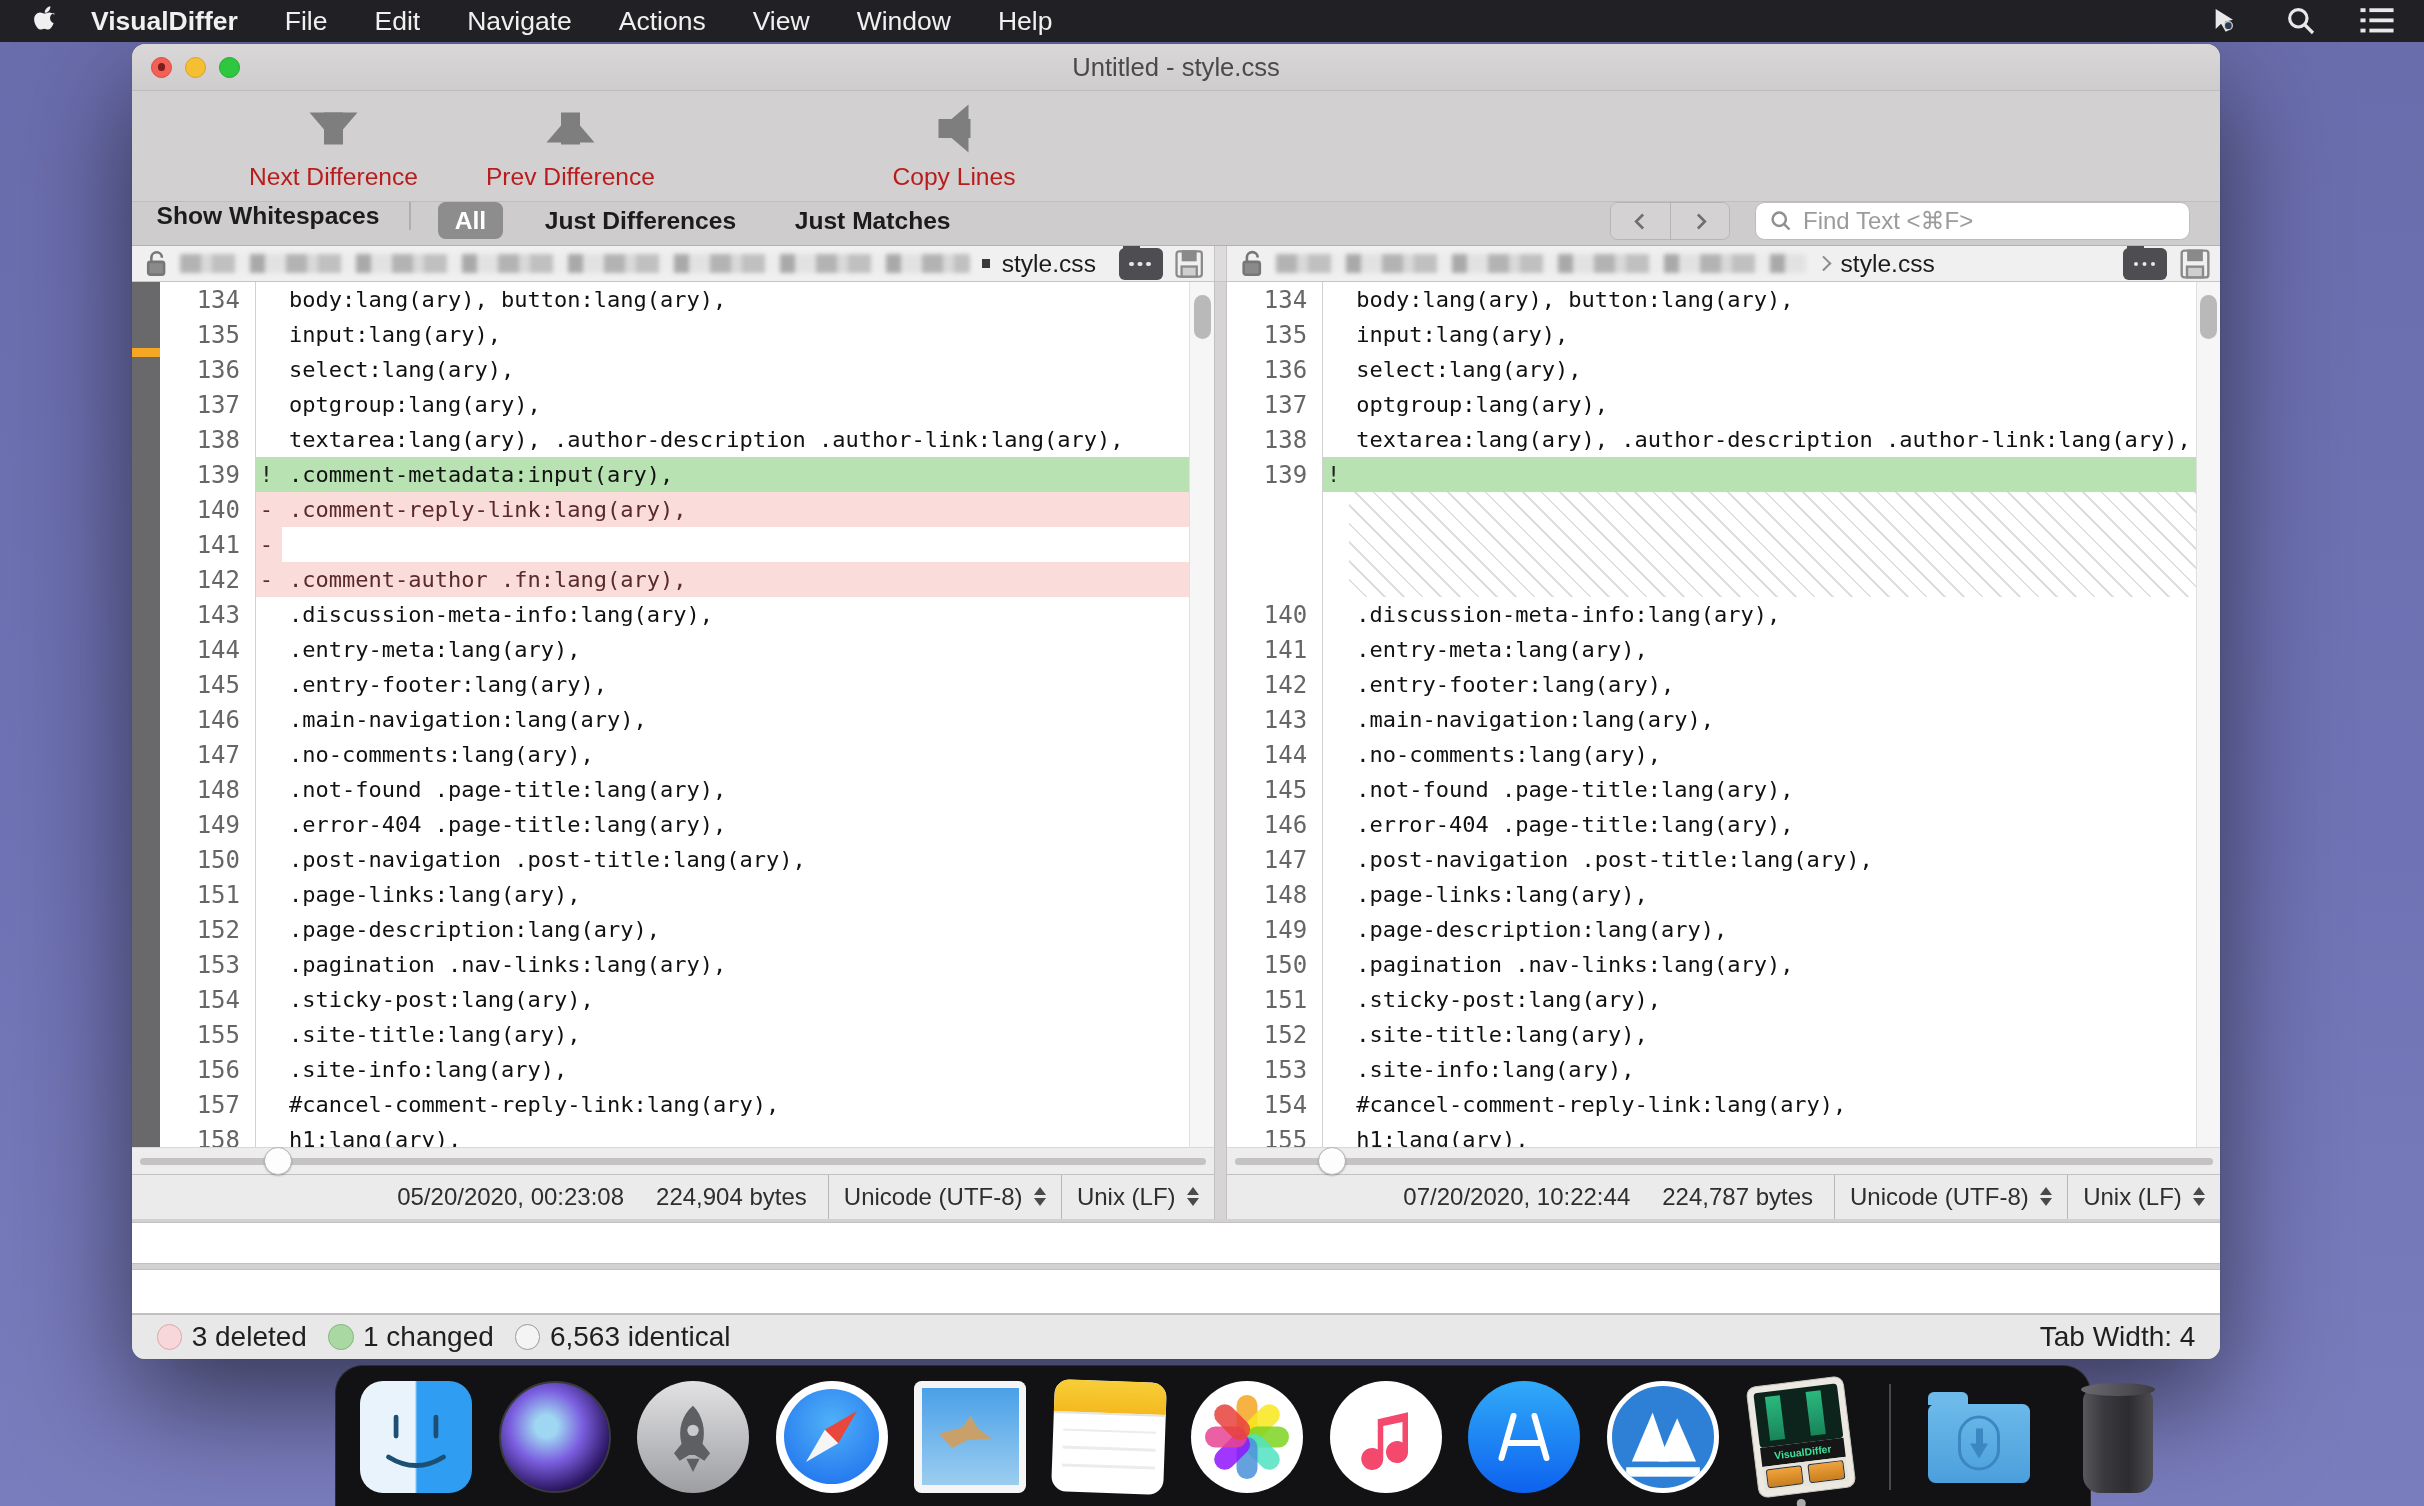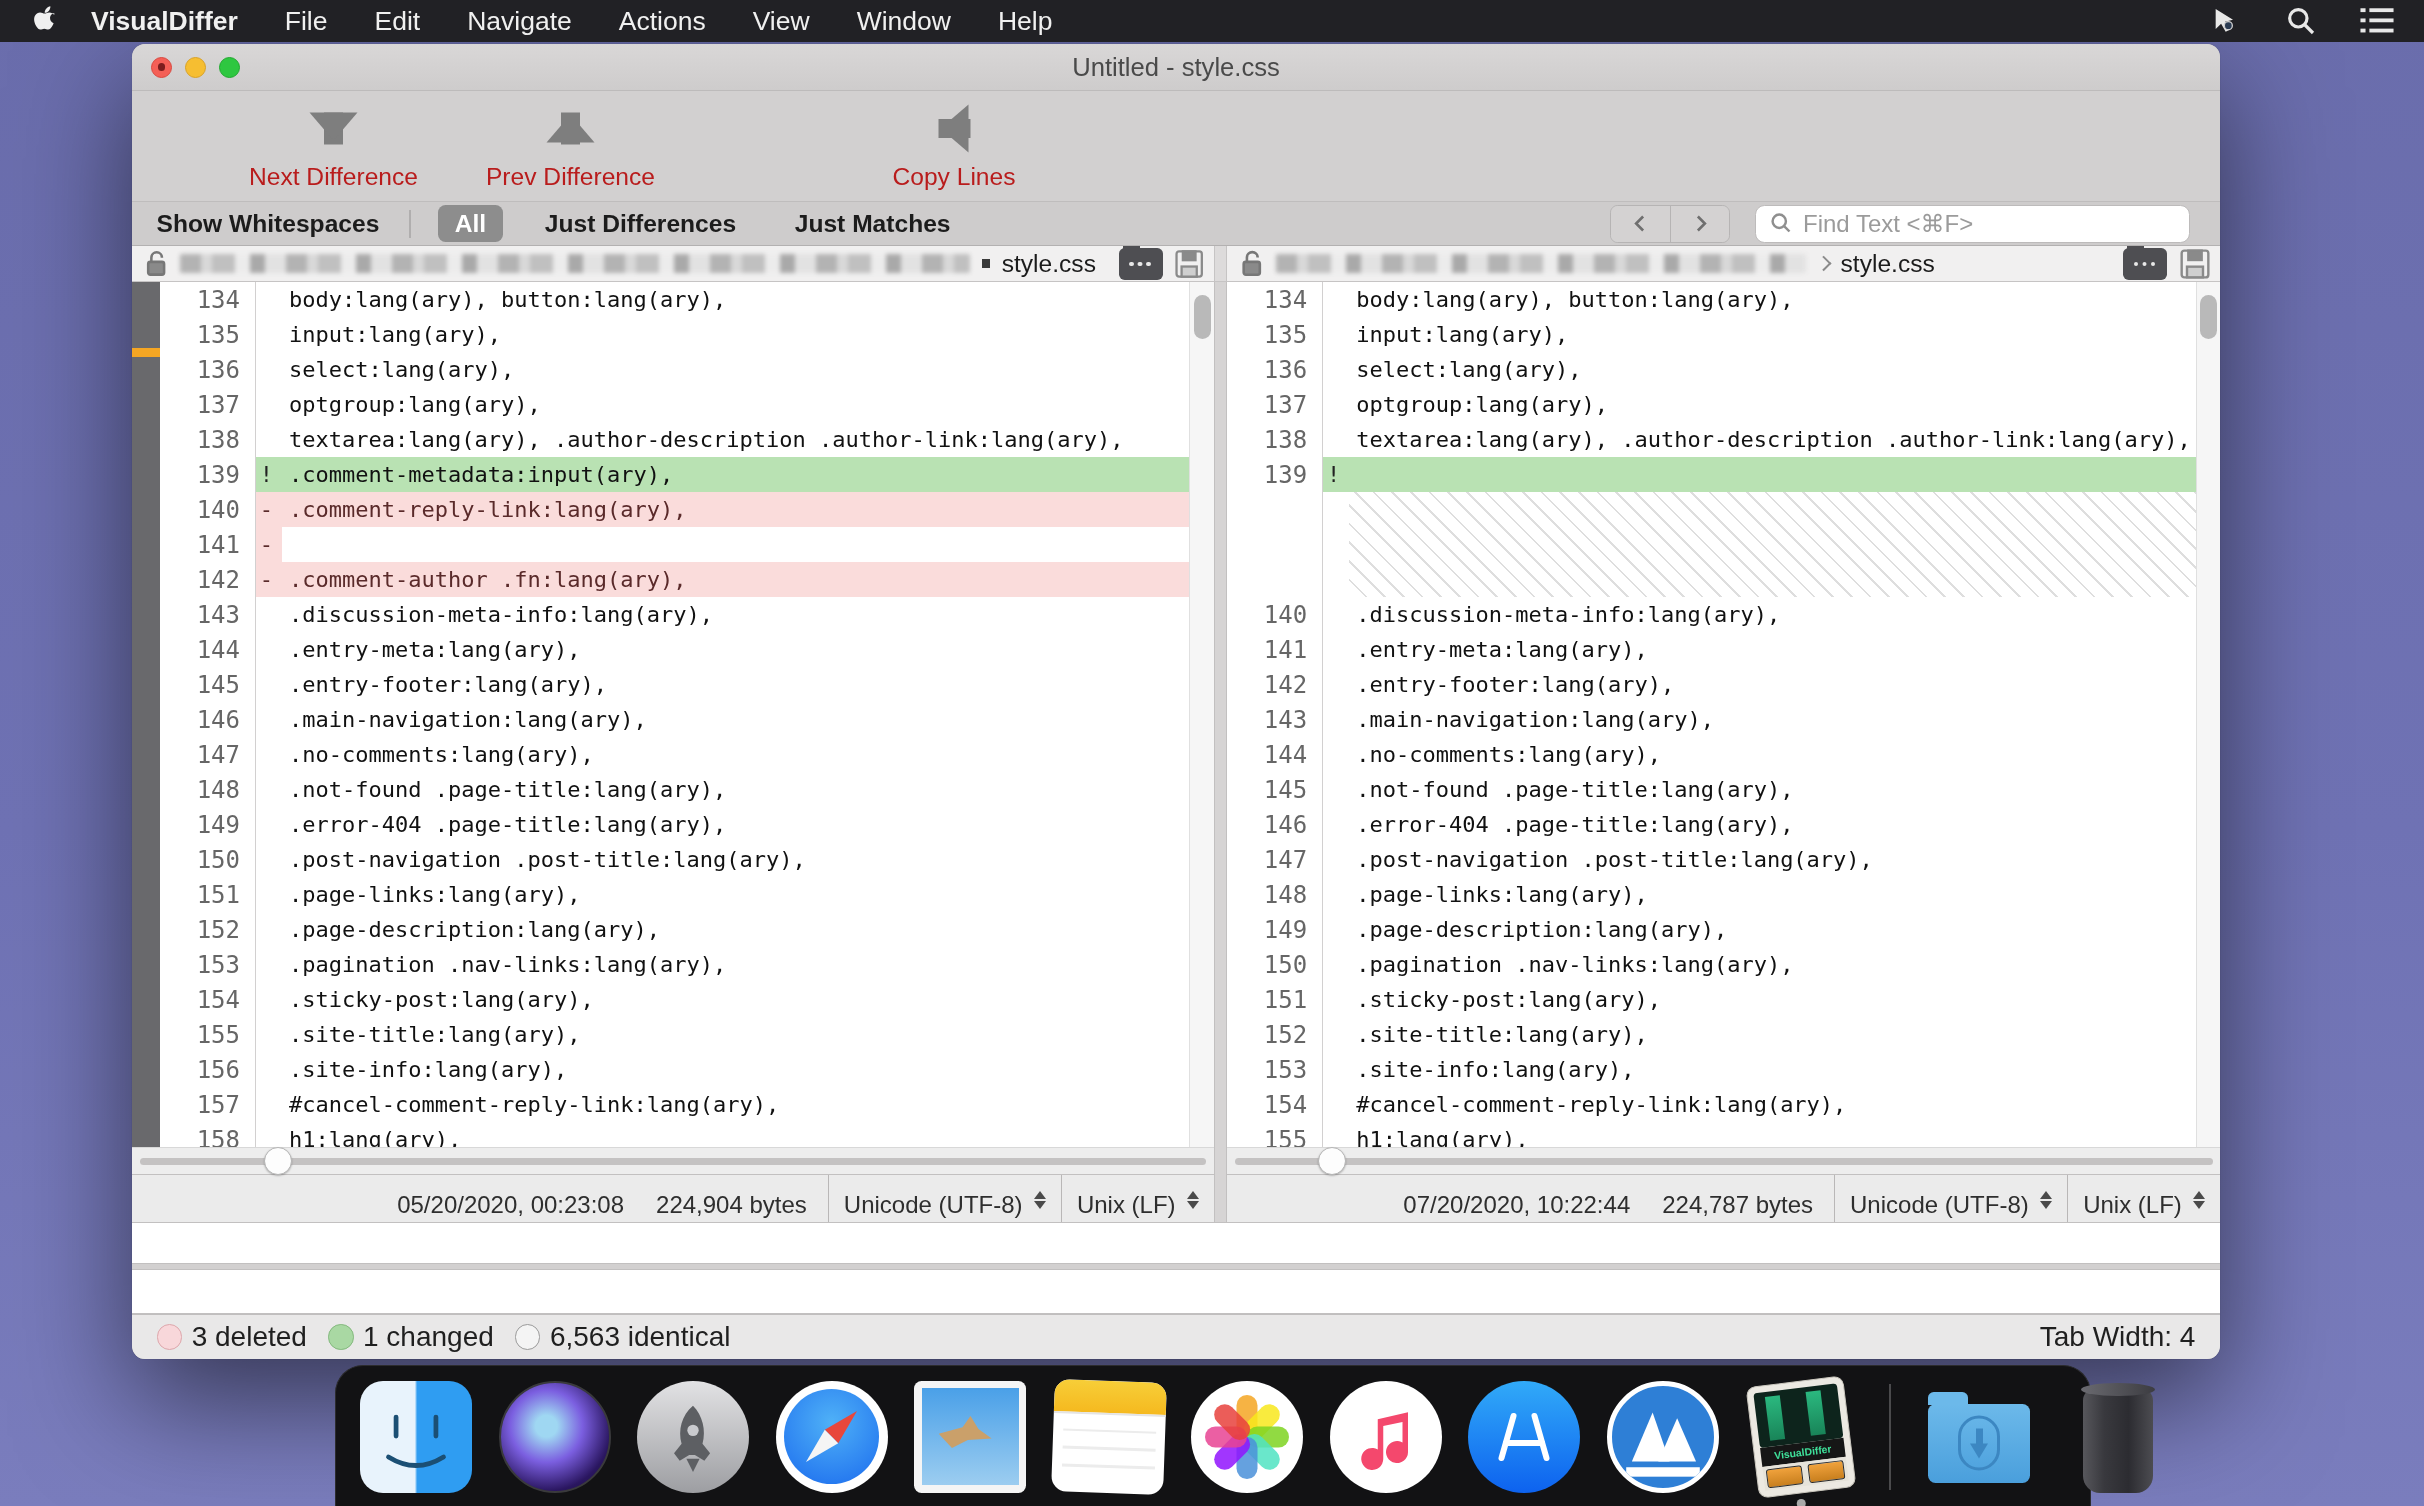--- a/index.html
+++ b/index.html
@@ -38,21 +38,21 @@
   .arr span { position:absolute; left:50%; top:50%; transform:translate(-50%,-50%); }
   .arr-down { width:0; height:0; border-left:24.6px solid transparent; border-right:24.6px solid transparent; border-top:28px solid #7e7e7e; bottom:0; position:absolute; left:0; }
   .arr-down-stem { position:absolute; left:15px; top:0; width:19px; height:32px; background:#7e7e7e; }
   .arr-up { width:0; height:0; border-left:24.6px solid transparent; border-right:24.6px solid transparent; border-bottom:28px solid #7e7e7e; top:0; position:absolute; left:0; }
   .arr-up-stem { position:absolute; left:15px; bottom:0; width:19px; height:32px; background:#7e7e7e; }
   .arr-left-head { width:0; height:0; border-top:24.6px solid transparent; border-bottom:24.6px solid transparent; border-right:28px solid #7e7e7e; left:0; top:4.7px; position:absolute; }
   .arr-left-stem { position:absolute; left:28px; top:20px; width:32px; height:19px; background:#7e7e7e; }
   .tbtn .tlabel { font-size:24.6px; color:#b91c1c; }
 
   .filterbar { height:45px; background:#cecccc; border-top:0.9px solid #bfbdbd; border-bottom:0.9px solid #b3b1b1;
-    display:flex; align-items:center; padding:0 24.6px; flex:0 0 auto; }
+    display:flex; align-items:flex-start; padding:0 24.6px; flex:0 0 auto; }
   .fw-label { font-size:24.6px; font-weight:700; color:#1c1c1c; }
   .vdiv { width:1.9px; height:28px; background:#b0aeae; margin:0 26.5px 0 30px; }
   .seg { font-size:24.6px; font-weight:700; color:#1c1c1c; padding:4.7px 17px; border-radius:7.6px; margin-right:24.6px; }
   .seg.selected { background:#8d8d8d; color:#ffffff; }
   .filterbar .fspacer { flex:1; }
   .navgroup { display:flex; border:0.9px solid #b6b4b4; border-radius:7.6px; overflow:hidden; height:38px; margin-right:24.6px; }
   .navbtn { width:59px; display:flex; align-items:center; justify-content:center; background:#d4d2d2; }
   .navbtn + .navbtn { border-left:0.9px solid #b6b4b4; }
   .findfield { width:435px; height:38px; background:#ffffff; border:0.9px solid #bdbbbb; border-radius:9.5px;
     display:flex; align-items:center; padding:0 13.2px; gap:9.5px; margin-right:5.7px; }
@@ -105,21 +105,21 @@
   .htrack { position:relative; background:#ededed; border-top:0.9px solid #d8d8d8; }
   .htrack .bar { position:absolute; left:7.6px; right:7.6px; top:9.5px; height:7.6px; border-radius:3.8px; background:#c4c2c2; }
   .hthumb { position:absolute; top:-0.9px; width:28px; height:28px; border-radius:50%; background:#fdfdfd;
     border:0.9px solid #b5b5b5; box-shadow:0 0.9px 1.9px rgba(0,0,0,.25); }
 
   .panestatusrow { height:45px; display:grid; grid-template-columns:1082px 13.2px 993px; flex:0 0 auto; }
   .panestatus { background:#ebebeb; border-top:0.9px solid #c2c0c0; display:flex; align-items:center;
     justify-content:flex-end; font-size:24px; color:#2e2e2e; }
   .ps-date { margin-right:32px; }
   .ps-size { margin-right:21px; }
-  .ps-sel { border-left:0.9px solid #b9b7b7; height:100%; display:flex; gap:11.4px; padding:16px 15px; }
+  .ps-sel { border-left:0.9px solid #b9b7b7; height:100%; display:flex; align-items:center; gap:11.4px; padding:8px 15px; }
   .ud { display:flex; flex-direction:column; gap:2.8px; }
   .ud i { display:block; width:0; height:0; border-left:6.6px solid transparent; border-right:6.6px solid transparent; }
   .ud .up { border-bottom:8.5px solid #4a4a4a; }
   .ud .dn { border-top:8.5px solid #4a4a4a; }
 
   .strip { background:#ffffff; border:0.9px solid #c2c0c0; border-left:none; border-right:none; flex:0 0 auto; }
   .strip1 { height:42px; margin-top:3.8px; }
   .strip2 { height:45px; margin-top:4.7px; }
 
   .statusbar { flex:1; background:#e9e8e8; border-top:0.9px solid #c0bebe; display:flex; align-items:center;

